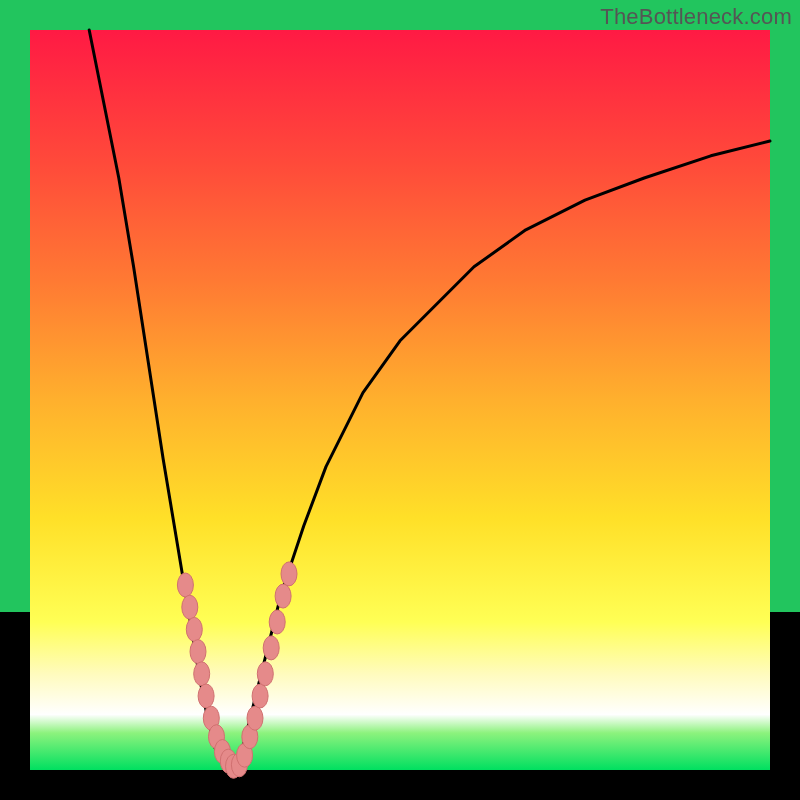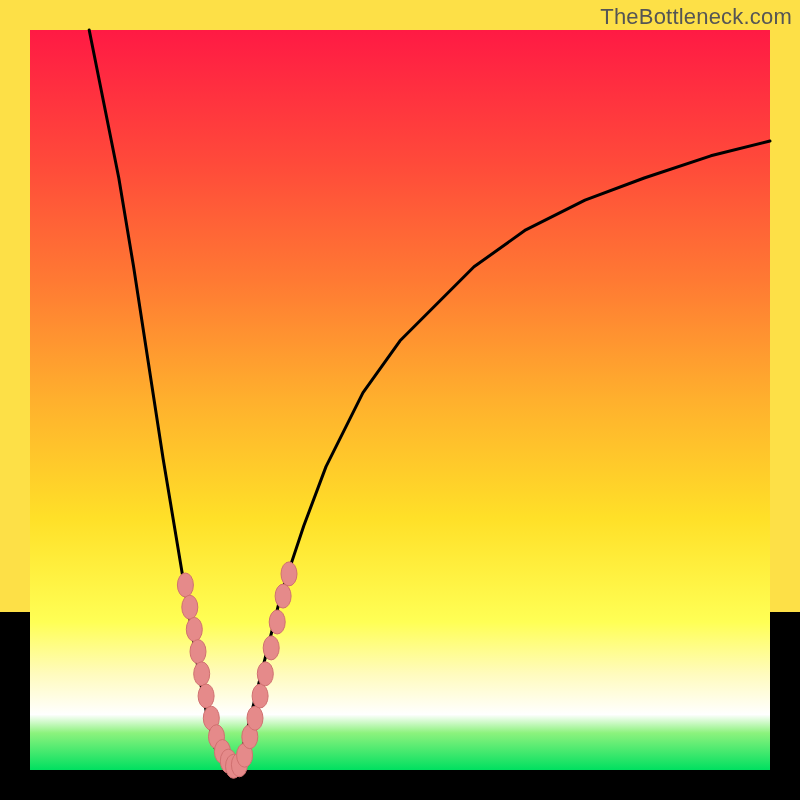--- a/index.html
+++ b/index.html
@@ -10,21 +10,21 @@
     overflow: hidden;
     background: #000;
     font-family: Arial, Helvetica, sans-serif;
   }
   .frame {
     position: absolute;
     left: 0;
     top: 0;
     width: 800px;
     height: 612px;
-    background: #fde047;
+    background: #22c55e;
   }
   .plot-area {
     position: absolute;
     left: 30px;
     top: 30px;
     width: 740px;
     height: 740px;
     background: linear-gradient(to bottom,
       #ff1a44 0%,
       #ff4a3a 18%,

